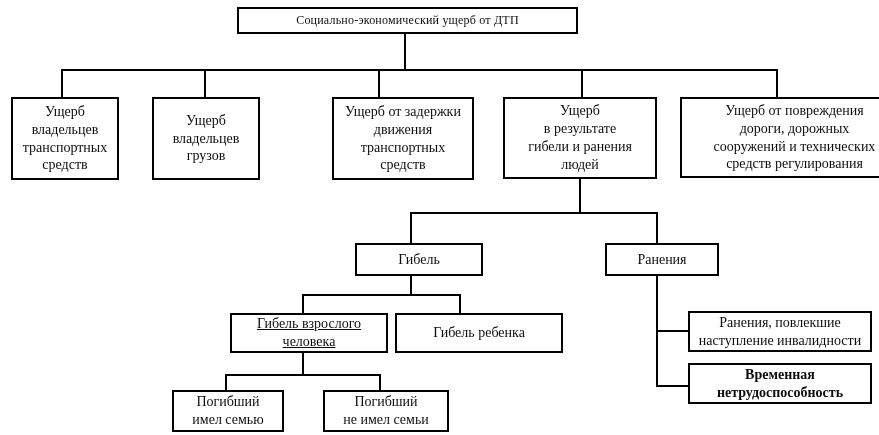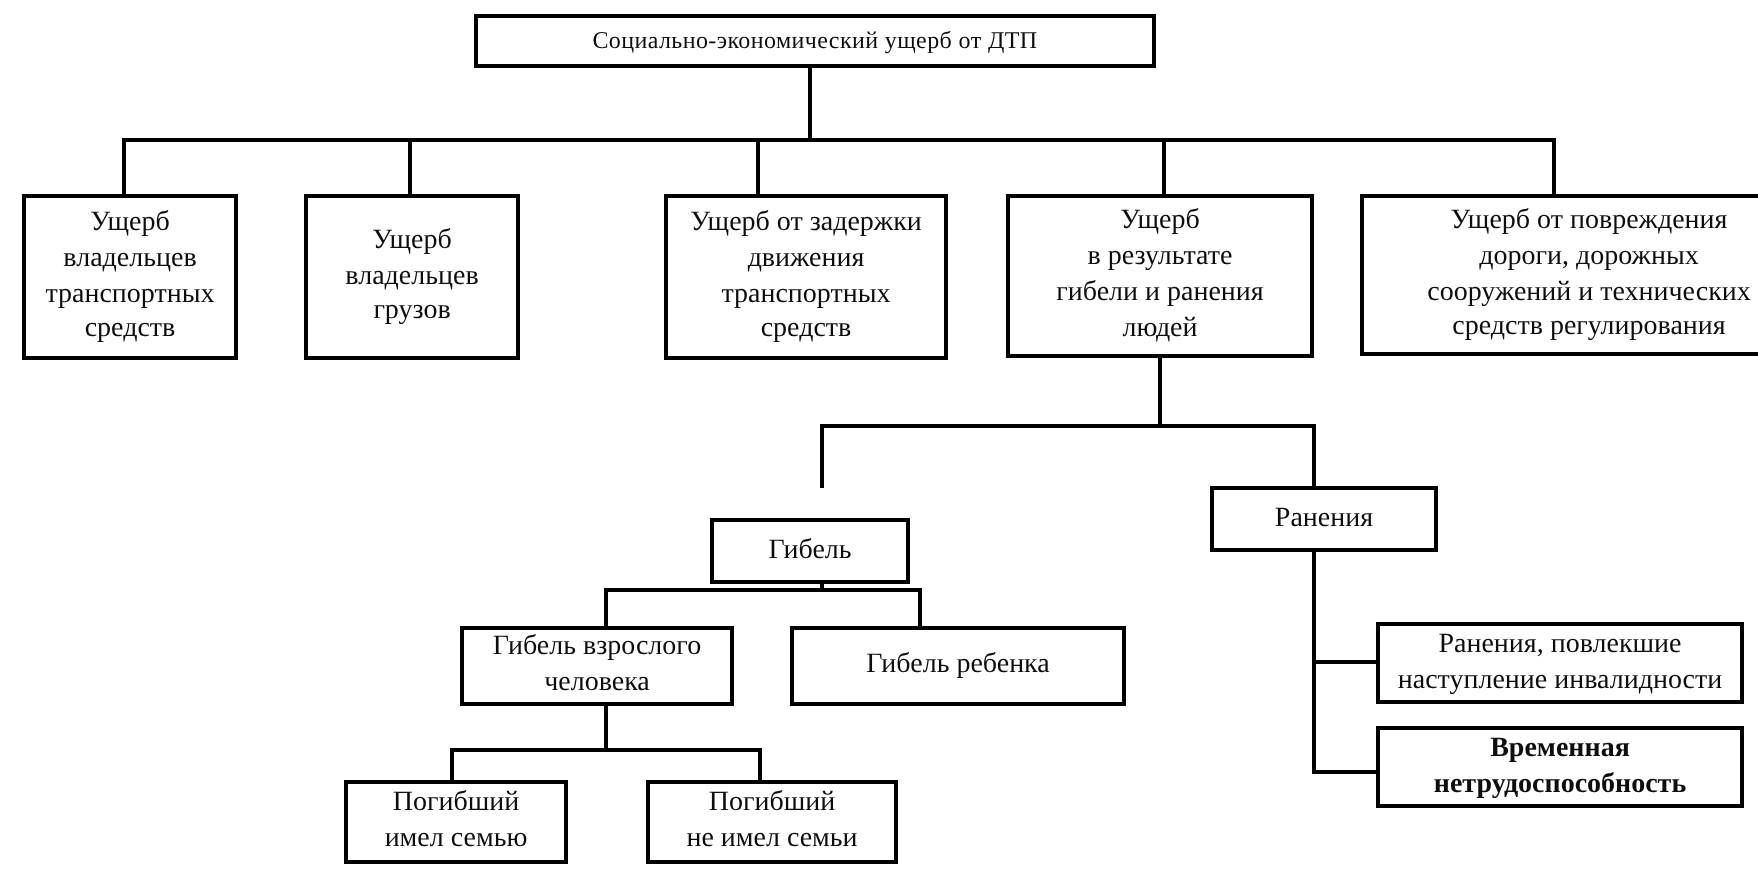--- a/index.html
+++ b/index.html
@@ -93,25 +93,25 @@
   <div class="box" style="left:503px; top:97px; width:154px; height:82px;">Ущерб
 в результате
 гибели и ранения
 людей</div>
 
   <div class="box" style="left:680px; top:97px; width:229px; height:81px;">Ущерб от повреждения
 дороги, дорожных
 сооружений и технических
 средств регулирования</div>
 
-  <div class="box" style="left:355px; top:243px; width:100px; height:33px;margin-top:16px;">Гибель</div>
+  <div class="box" style="left:355px; top:243px; width:128px; height:33px;">Гибель</div>
 
   <div class="box" style="left:605px; top:243px; width:114px; height:33px;">Ранения</div>
 
-  <div class="box" style="left:230px; top:313px; width:137px; height:40px;">Гибель взрослого
+  <div class="box" style="left:230px; top:313px; width:158px; height:40px;text-decoration:underline;">Гибель взрослого
 человека</div>
 
   <div class="box" style="left:395px; top:313px; width:168px; height:40px;">Гибель ребенка</div>
 
   <div class="box" style="left:172px; top:390px; width:112px; height:42px;">Погибший
 имел семью</div>
 
   <div class="box" style="left:323px; top:390px; width:126px; height:42px;">Погибший
 не имел семьи</div>
 

